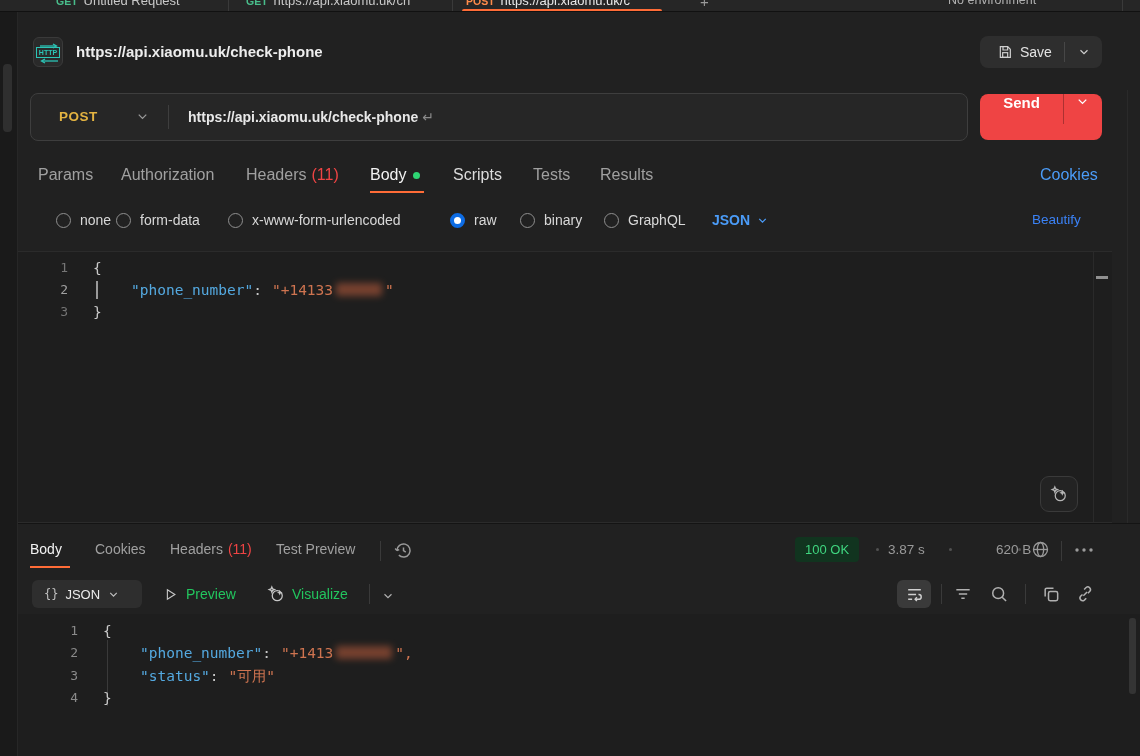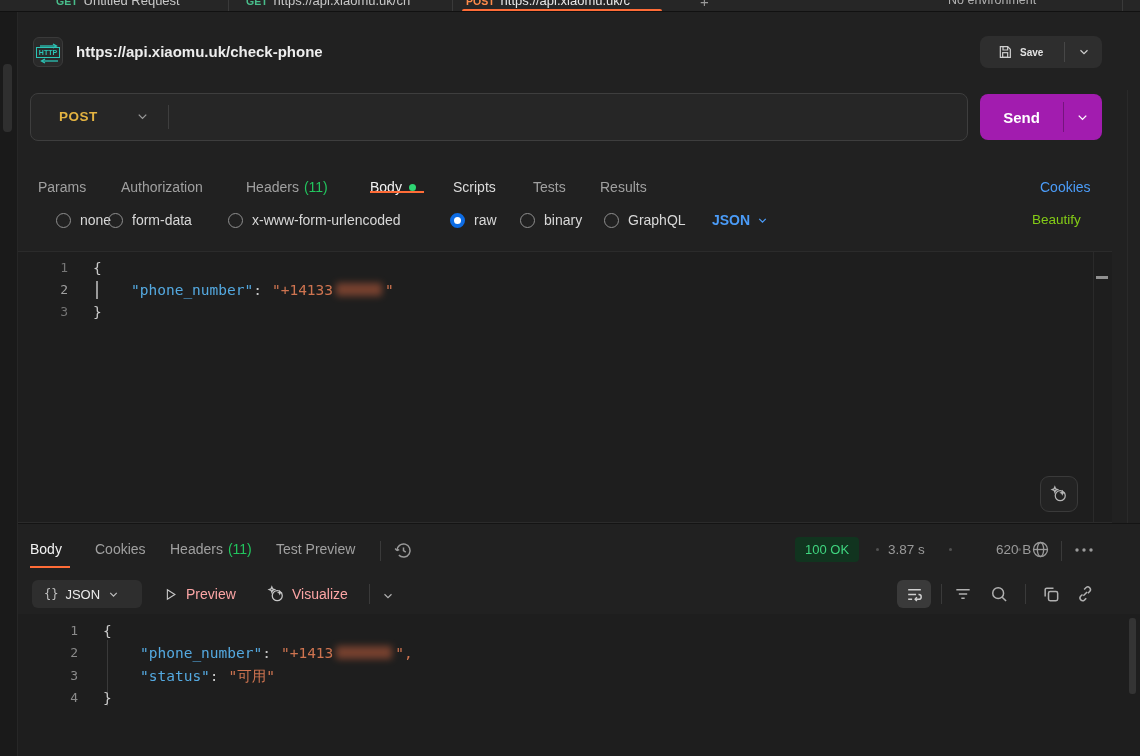--- a/index.html
+++ b/index.html
@@ -26,60 +26,60 @@
   .http-badge { position:absolute; left:33px; top:37px; width:30px; height:30px;
     background:#2a2a2a; border:1px solid #3a3a3a; border-radius:6px; color:#2cc5b6;
     display:flex; align-items:center; justify-content:center; }
   .http-inner { font-size:7px; font-weight:bold; border:1px solid #2cc5b6; padding:0 2px;
     line-height:9px; position:relative; }
   .http-arrow { position:absolute; stroke:#2cc5b6; }
   .req-title { position:absolute; left:76px; top:43px; font-size:15px; font-weight:bold; color:#ededed; }
   .save-group { position:absolute; left:980px; top:36px; width:122px; height:32px;
     background:#2e2e2e; border-radius:8px; display:flex; align-items:center; }
   .save-main { display:flex; align-items:center; gap:7px; padding-left:17px; width:84px;
-    color:#e3e3e3; font-size:10px; cursor:pointer;font-weight:bold; }
+    color:#e3e3e3; font-size:14px; cursor:pointer; }
   .save-div { width:1px; height:20px; background:#474747; }
   .save-chев { width:37px; display:flex; justify-content:center; }
 
   
   .url-box { position:absolute; left:30px; top:93px; width:938px; height:48px;
     background:#262626; border:1px solid #3e3e3e; border-radius:8px; }
   .method { position:absolute; left:28px; top:0; height:46px; line-height:46px;
     font-size:13.5px; font-weight:bold; letter-spacing:.5px; color:#e3b341; }
   .method-chev { position:absolute; left:104px; top:15px; }
   .url-vdiv { position:absolute; left:137px; top:11px; width:1px; height:24px; background:#3e3e3e; }
   .url-text { position:absolute; left:157px; top:0; height:46px; line-height:46px;
     font-size:14px; font-weight:bold; color:#e8e8e8; white-space:nowrap; }
   .ret { color:#8a8a8a; font-weight:normal; }
   .send-group { position:absolute; left:980px; top:94px; width:122px; height:46px;
-    background:#a21caf; border-radius:8px; display:flex; align-items:center; }
+    background:#ef4444; border-radius:8px; display:flex; }
   .send-main { width:83px; text-align:center; color:#fff; font-size:15px; font-weight:bold; cursor:pointer; }
   .send-div { width:1px; height:30px; background:rgba(0,0,0,.28); }
   .send-chev { width:37px; display:flex; justify-content:center; }
 
   
-  .rtab { position:absolute; top:163px; height:24px; line-height:24px; font-size:14px;
-    color:#a0a0a0; cursor:pointer; white-space:nowrap;margin-top:12px; }
+  .rtab { position:absolute; top:163px; height:24px; line-height:24px; font-size:16px;
+    color:#a0a0a0; cursor:pointer; white-space:nowrap; }
   .rtab.bright { color:#dcdcdc; }
   .rtab.active { color:#f2f2f2; }
-  .count { color:#22c55e; margin-left:5px; }
+  .count { color:#ef4444; margin-left:5px; }
   .greendot { display:inline-block; width:7px; height:7px; border-radius:50%;
     background:#2ed573; margin-left:7px; vertical-align:1px; }
   .rtab-underline { position:absolute; left:370px; top:191px; width:54px; height:2px; background:#ff6c37; }
   .link-blue { color:#4b9cf8 !important; }
 
   
   .radio { position:absolute; top:211px; height:18px; display:flex; align-items:center; gap:9px; cursor:pointer; }
   .rc { width:15px; height:15px; border-radius:50%; border:1.5px solid #8f8f8f; background:transparent; }
   .rc.checked { border:none; background:#fff; box-shadow:0 0 0 0; border:4.5px solid #0d6ce4; width:15px; height:15px; }
   .rlabel { font-size:14px; color:#d8d8d8; }
   .json-select { position:absolute; left:712px; top:211px; height:18px; display:flex;
     align-items:center; gap:6px; color:#4b9cf8; font-size:14px; font-weight:bold; cursor:pointer; }
   .beautify { position:absolute; left:1032px; top:211px; height:18px; line-height:18px;
-    font-size:13.5px; color:#84cc16; cursor:pointer; }
+    font-size:13.5px; color:#3b82f6; cursor:pointer; }
 
   
   .editor { position:absolute; left:18px; top:251px; width:1094px; height:272px;
     background:#1e1e1e; border-top:1px solid #2b2b2b; border-bottom:1px solid #2b2b2b; }
   code, .mono { font-family:"DejaVu Sans Mono", monospace; font-size:14.5px; }
   .lnum { position:absolute; left:40px; width:28px; text-align:right; font-family:"DejaVu Sans Mono",monospace;
     font-size:13px; color:#757575; line-height:18px; }
   .lnum.cur { color:#a0a0a0; }
   .cline { position:absolute; white-space:pre; line-height:18px; color:#c9c9c9; }
   .key { color:#54a9e0; }
@@ -107,21 +107,21 @@
     padding:0 10px; background:#11341f; color:#3fd57f; font-size:13px; border-radius:4px; }
   .meta { position:absolute; top:537px; height:25px; line-height:25px; font-size:13.5px; color:#9a9a9a; }
   .metadot { position:absolute; top:548px; width:3px; height:3px; border-radius:50%; background:#515151; }
   .icon-btn { color:#a8a8a8; cursor:pointer; }
 
   
   .chip { position:absolute; left:32px; top:580px; width:110px; height:28px; background:#2e2e2e;
     border-radius:6px; display:flex; align-items:center; gap:7px; padding-left:12px;
     color:#ececec; font-size:13px; cursor:pointer; }
   .chip .braces { font-family:"DejaVu Sans Mono",monospace; color:#c0c0c0; font-size:12px; }
-  .tool-label { position:absolute; top:580px; height:28px; line-height:28px; font-size:14px; color:#fca5a5; cursor:pointer; }
+  .tool-label { position:absolute; top:580px; height:28px; line-height:28px; font-size:14px; color:#22c55e; cursor:pointer; }
   .wrapbox { position:absolute; left:897px; top:580px; width:34px; height:28px; background:#3a3a3a;
     border-radius:6px; display:flex; align-items:center; justify-content:center; cursor:pointer; }
 
   .resp-editor { position:absolute; left:18px; top:614px; width:1122px; height:142px; background:#1e1e1e; }
   .rlnum { position:absolute; left:50px; width:28px; text-align:right;
     font-family:"DejaVu Sans Mono",monospace; font-size:13px; color:#8a8a8a; line-height:18px; }
   .guide { position:absolute; left:107px; top:640px; width:1px; height:66px; background:#3a3a3a; }
   .scroll-thumb { position:absolute; left:1129px; top:618px; width:7px; height:76px;
     background:#343434; border-radius:3px; }
   svg { display:block; }
@@ -178,20 +178,21 @@
   </div>
 
   <div class="url-box">
     <div class="method">POST</div>
     <div class="method-chev">
       <svg width="15" height="15" viewBox="0 0 24 24" fill="none" stroke="#9a9a9a" stroke-width="2">
           <path d="M6 9l6 6 6-6"></path>
         </svg>
     </div>
     <div class="url-vdiv"></div>
+    <div class="url-text"><span>https://api.xiaomu.uk/check-phone</span> <span class="ret">↵</span></div>
   </div>
   <div class="send-group">
     <div class="send-main">Send</div>
     <div class="send-div"></div>
     <div class="send-chev">
       <svg width="15" height="15" viewBox="0 0 24 24" fill="none" stroke="#fff" stroke-width="2.2">
           <path d="M6 9l6 6 6-6"></path>
         </svg>
     </div>
   </div>
@@ -203,21 +204,21 @@
   <div class="rtab bright" style="left:453px">Scripts</div>
   <div class="rtab" style="left:533px">Tests</div>
   <div class="rtab" style="left:600px">Results</div>
   <div class="rtab link-blue" style="left:1040px">Cookies</div>
   <div class="rtab-underline"></div>
 
   <div class="radio" style="left:56px">
       <span class="rc"></span>
       <span class="rlabel">none</span>
     </div>
-  <div class="radio" style="left:108px">
+  <div class="radio" style="left:116px">
       <span class="rc"></span>
       <span class="rlabel">form-data</span>
     </div>
   <div class="radio" style="left:228px">
       <span class="rc"></span>
       <span class="rlabel">x-www-form-urlencoded</span>
     </div>
   <div class="radio" style="left:450px">
       <span class="rc checked"></span>
       <span class="rlabel">raw</span>

